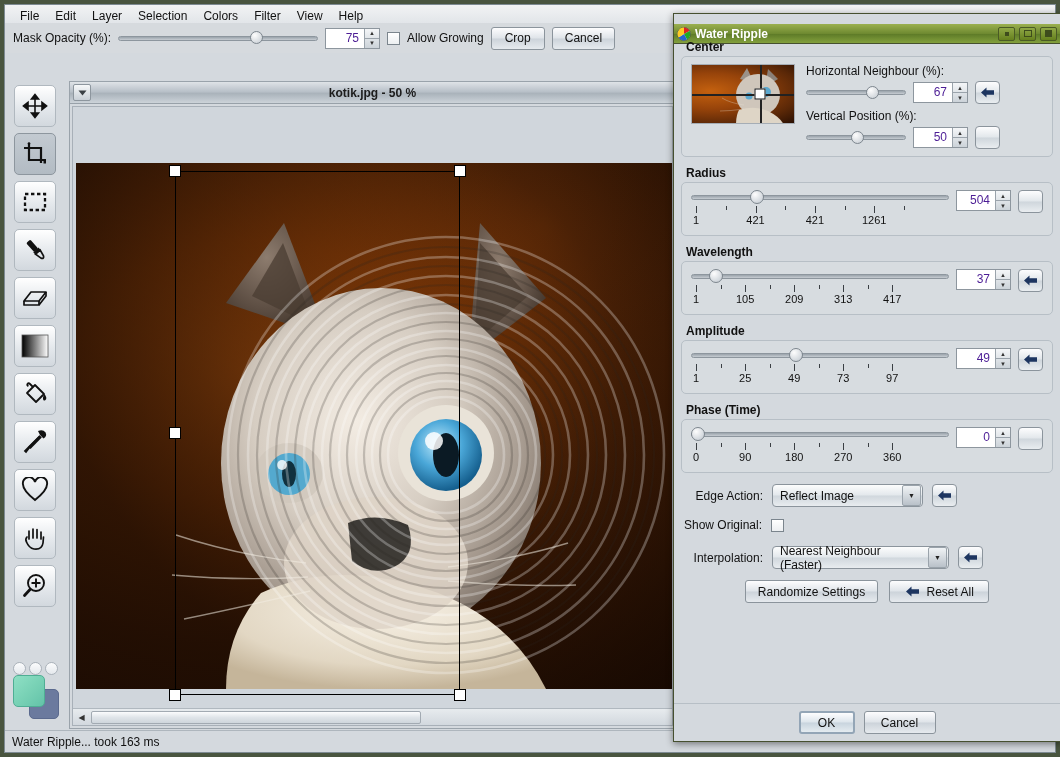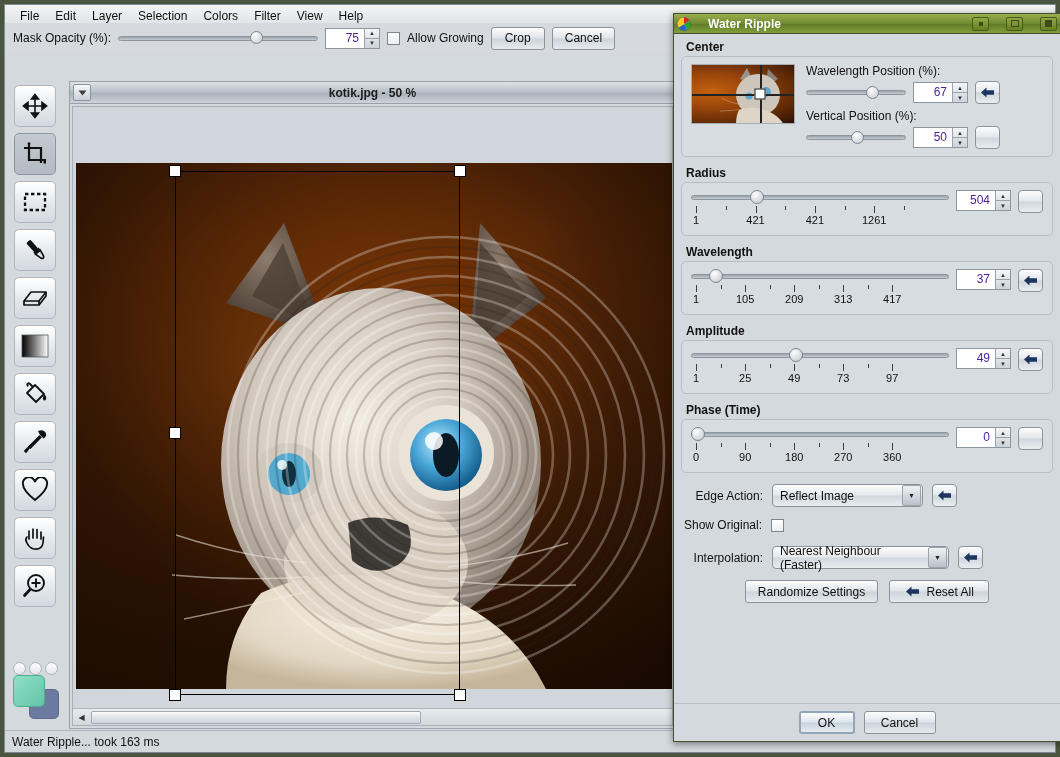--- a/index.html
+++ b/index.html
@@ -184,22 +184,23 @@
 
   
   #ripple-dialog {
     position: absolute; left: 668px; top: 8px; width: 388px; height: 729px;
     border: 1px solid #46502f; background: #d4d9de;
     box-shadow: 0 2px 7px rgba(0,0,0,0.45);
   }
   #ripple-titlebar {
     height: 20px;
     background: linear-gradient(#9bb04f, #6f8a31 50%, #5d7a27 52%, #83a03d);
-    display: flex; align-items: center; padding: 0 3px; gap: 17px;
+    display: flex; align-items: center; padding: 0 3px; gap: 4px;
     border-bottom: 1px solid #46502f;
+    margin-top: 10px;
   }
   #ripple-title { font-size: 12px; font-weight: bold; color: #fff; flex: 1; }
   .winbtn {
     width: 17px; height: 14px; border: 1px solid #4a5a25; border-radius: 2px;
     background: linear-gradient(#8fa845, #65801e);
     display: flex; align-items: center; justify-content: center;
   }
   .winbtn i { display: block; background: #3e4c1c; }
 
   #ripple-body {
@@ -587,21 +588,21 @@
                   <path d="M52 40 Q38 38 30 33"></path>
                     <path d="M52 44 Q38 46 28 46"></path>
                 </g>
               </svg>
               <div class="crossh-h"></div>
               <div class="crossh-v"></div>
               <div class="ctr-handle"></div>
             </div>
 
             <div id="center-fields">
-              <div class="field-label">Wavelength Position (%):</div>
+              <div class="field-label">Horizontal Neighbour (%):</div>
               <div class="field-row">
                 <div class="slider-h" style="width:100px">
                   <div class="slider-track" style="width:100px"></div>
                   <div class="slider-knob" style="left:60px"></div>
                 </div>
                 <div class="spin">
                   <div class="val">67</div>
                   <div class="arrows">
                     <span>▲</span>
                     <span>▼</span>

